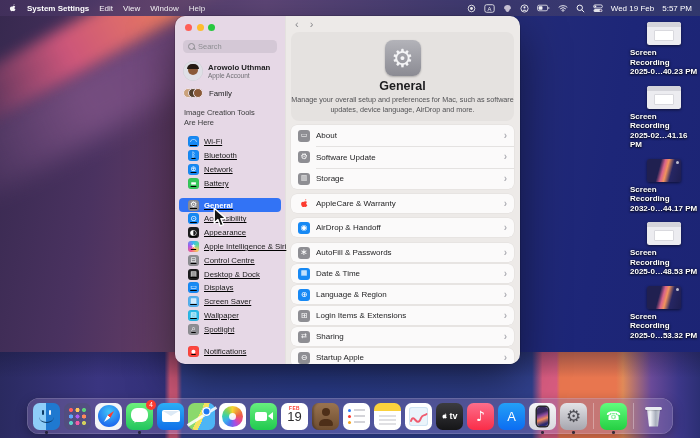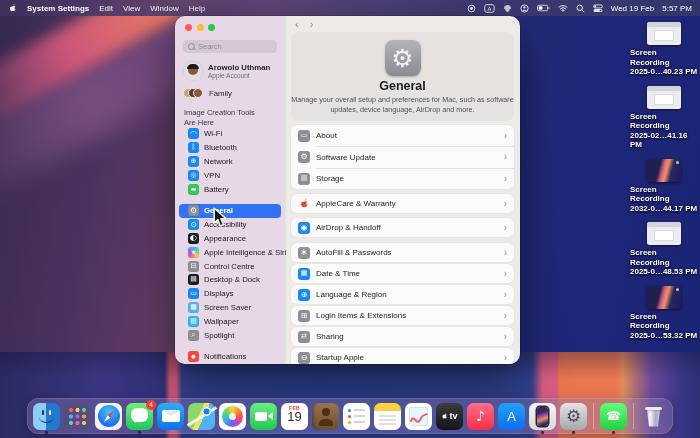--- a/index.html
+++ b/index.html
@@ -63,21 +63,21 @@
   .pname{font-size:7.8px;font-weight:bold;color:#1d1d1f;line-height:9px;}
   .psub{font-size:6.5px;color:#6e6e73;}
   .family{display:flex;align-items:center;gap:6px;margin:7px 6px 0 8px;}
   .fam-av{width:20px;height:11px;position:relative;flex:0 0 auto;}
   .fam-av i{position:absolute;top:0;width:10px;height:10px;border-radius:50%;border:1px solid #efe4ec;box-sizing:border-box;}
   .fam-av i:nth-child(1){left:0;background:#caa27c;}
   .fam-av i:nth-child(2){left:5px;background:#54412e;z-index:1;}
   .fam-av i:nth-child(3){left:10px;background:#8a5a38;z-index:2;}
   .family span{font-size:7.8px;color:#1d1d1f;}
   .note{margin:9px 6px 0 9px;font-size:7.5px;color:#3a3a3c;line-height:9.5px;}
-  .slist{margin-top:0;}
+  .slist{margin-top:8px;text-decoration:underline;}
   .srow{display:flex;align-items:center;gap:5px;height:13.8px;padding:0 5px 0 9px;margin:0 4px;border-radius:4px;}
   .srow.gapped{margin-top:8px;}
   .srow.sel{background:#3273f5;}
   .srow.sel .slab{color:#fff;font-weight:bold;}
   .sic{width:11px;height:11px;border-radius:3px;display:flex;align-items:center;justify-content:center;flex:0 0 auto;box-shadow:inset 0 0 0 .5px rgba(0,0,0,.06);}
   .sic i{font-style:normal;color:#fff;font-size:7px;line-height:1;font-family:"DejaVu Sans",sans-serif;}
   .slab{font-size:7.8px;color:#1a1a1a;white-space:nowrap;}
 
   
   .ic-wifi::before{content:"◠";font-size:8px;} .ic-bt::before{content:"ᛒ";}
@@ -343,26 +343,20 @@
             </span>
             <span class="slab">Bluetooth</span>
           </div>
         <div class="srow">
             <span class="sic" style="background:#1789f4">
               <i class="ic-net"></i>
             </span>
             <span class="slab">Network</span>
           </div>
         <div class="srow">
-            <span class="sic" style="background:#1789f4">
-              <i class="ic-vpn"></i>
-            </span>
-            <span class="slab">VPN</span>
-          </div>
-        <div class="srow">
             <span class="sic" style="background:#35c75a">
               <i class="ic-batt"></i>
             </span>
             <span class="slab">Battery</span>
           </div>
         <div class="srow sel gapped">
             <span class="sic" style="background:#8e8e93">
               <i class="ic-gear"></i>
             </span>
             <span class="slab">General</span>

